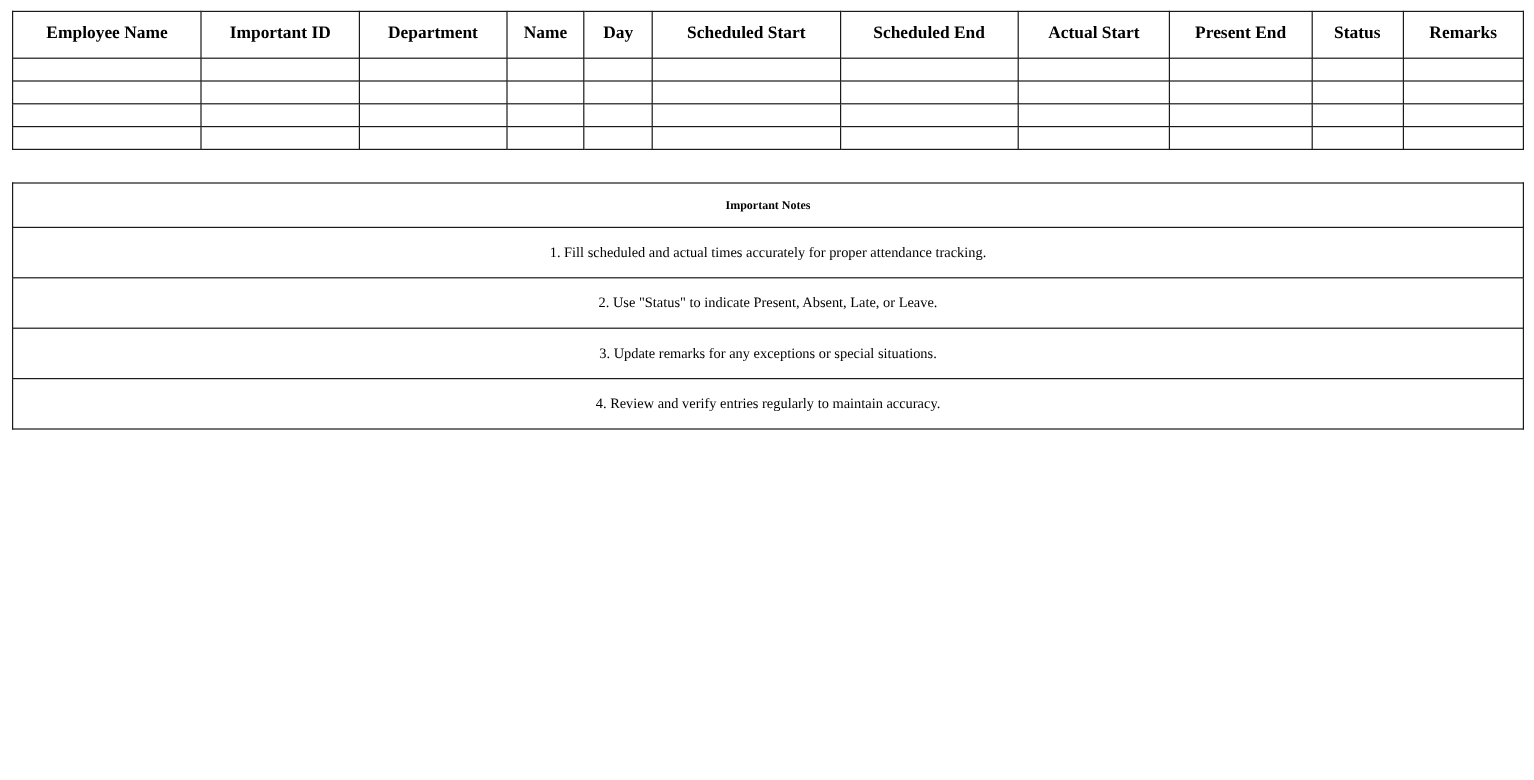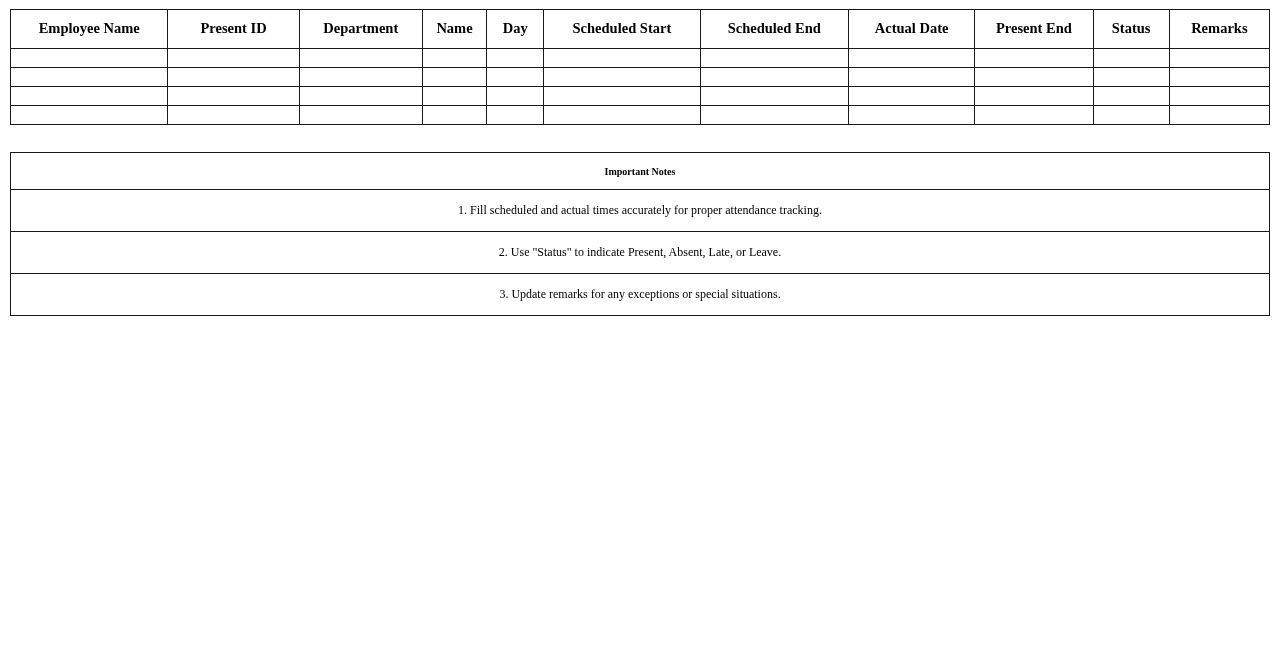--- a/index.html
+++ b/index.html
@@ -116,27 +116,27 @@
           <col class="c-schstart">
           <col class="c-schend">
           <col class="c-actstart">
         <col class="c-actend">
           <col class="c-status">
           <col class="c-remarks">
       </colgroup>
       <thead>
         <tr>
           <th>Employee Name</th>
-          <th>Present ID</th>
+          <th>Important ID</th>
           <th>Department</th>
           <th>Name</th>
           <th>Day</th>
           <th>Scheduled Start</th>
           <th>Scheduled End</th>
-          <th>Actual Date</th>
+          <th>Actual Start</th>
           <th>Present End</th>
           <th>Status</th>
           <th>Remarks</th>
         </tr>
       </thead>
       <tbody>
         <tr>
           <td class="blank-cell"></td>
           <td class="blank-cell"></td>
           <td class="blank-cell"></td>
@@ -202,17 +202,20 @@
       <tbody>
         <tr>
           <td class="note-cell">1. Fill scheduled and actual times accurately for proper attendance tracking.</td>
         </tr>
         <tr>
           <td class="note-cell">2. Use "Status" to indicate Present, Absent, Late, or Leave.</td>
         </tr>
         <tr>
           <td class="note-cell">3. Update remarks for any exceptions or special situations.</td>
         </tr>
+        <tr>
+          <td class="note-cell">4. Review and verify entries regularly to maintain accuracy.</td>
+        </tr>
       </tbody>
     </table>
   </div>
 
 </div>
 
 </body></html>

